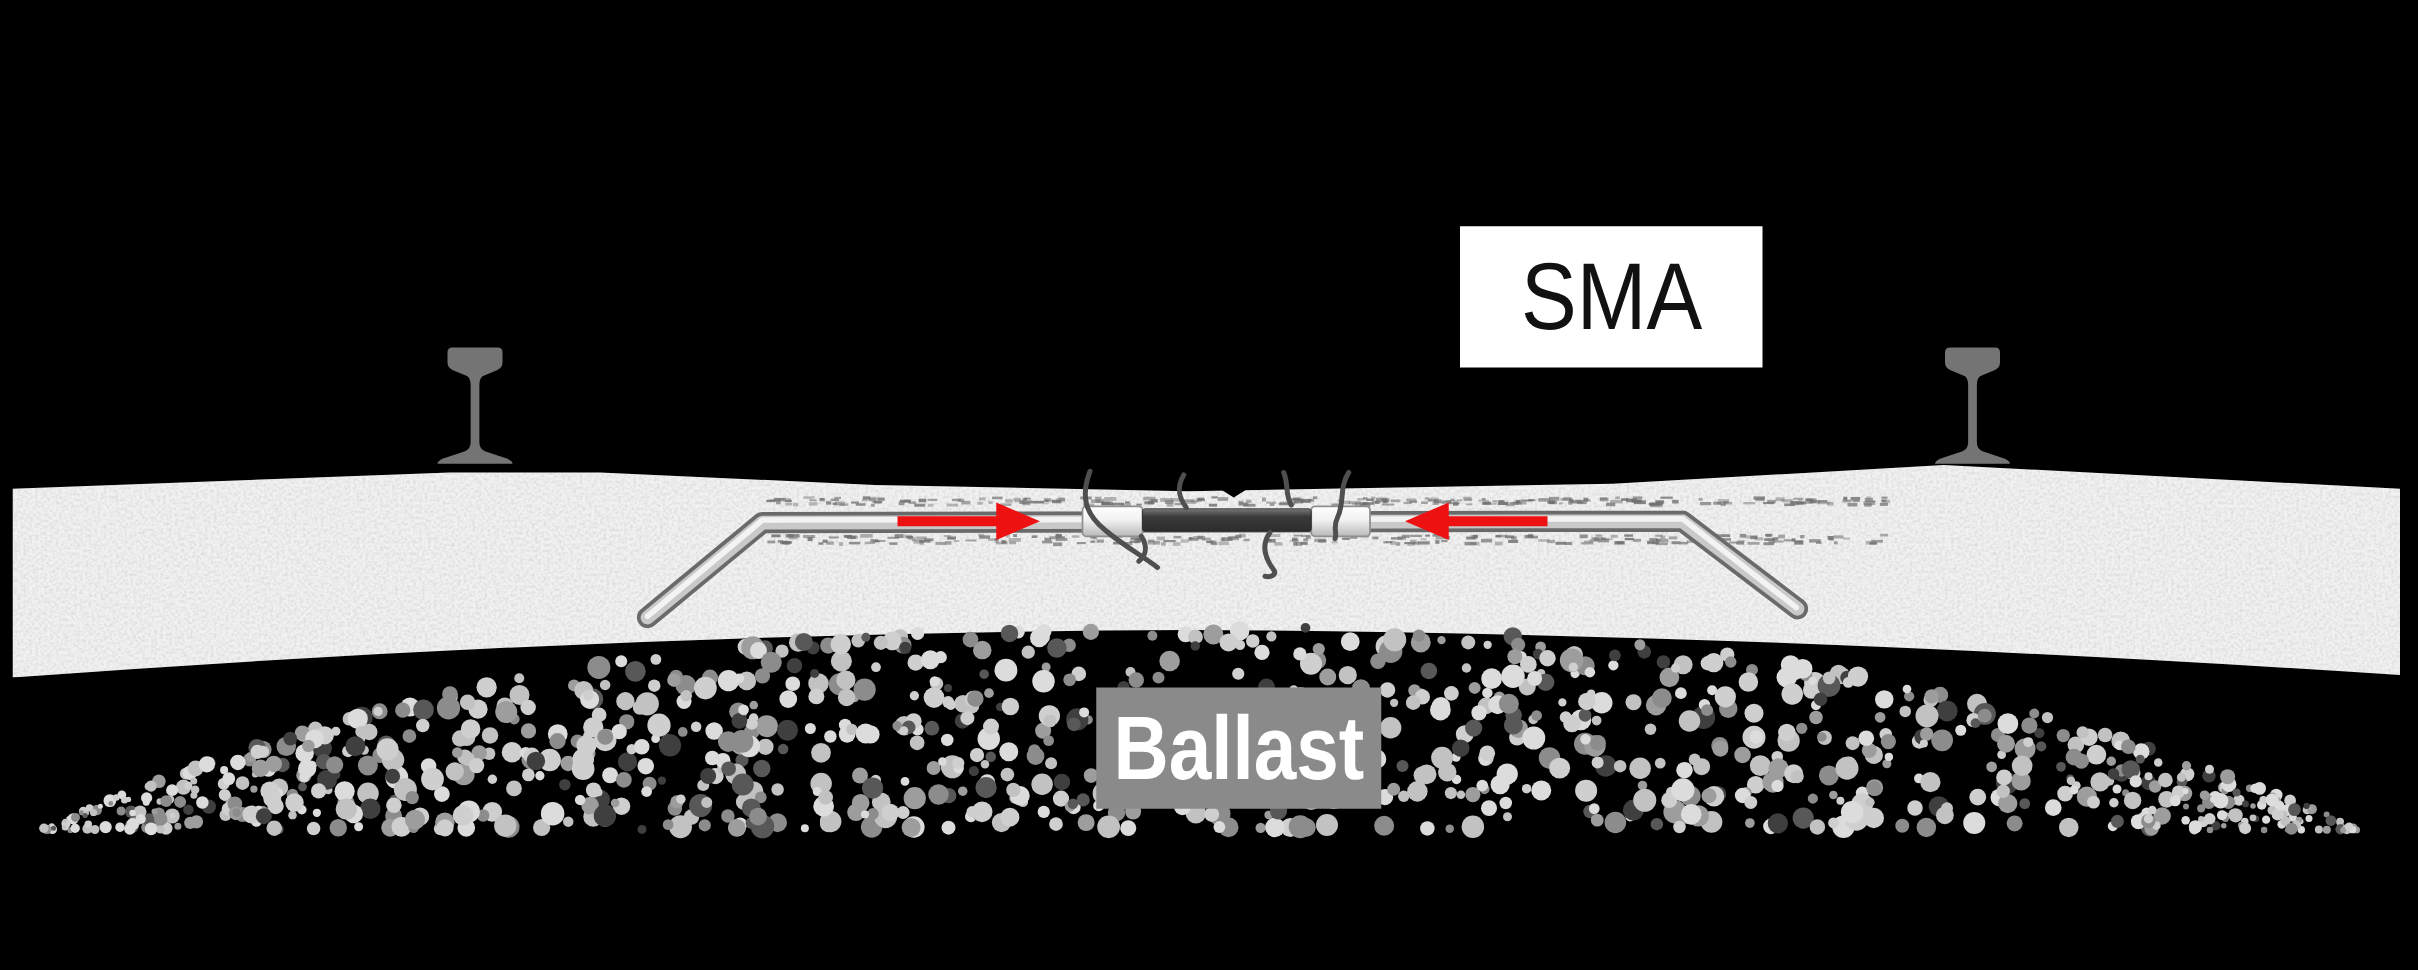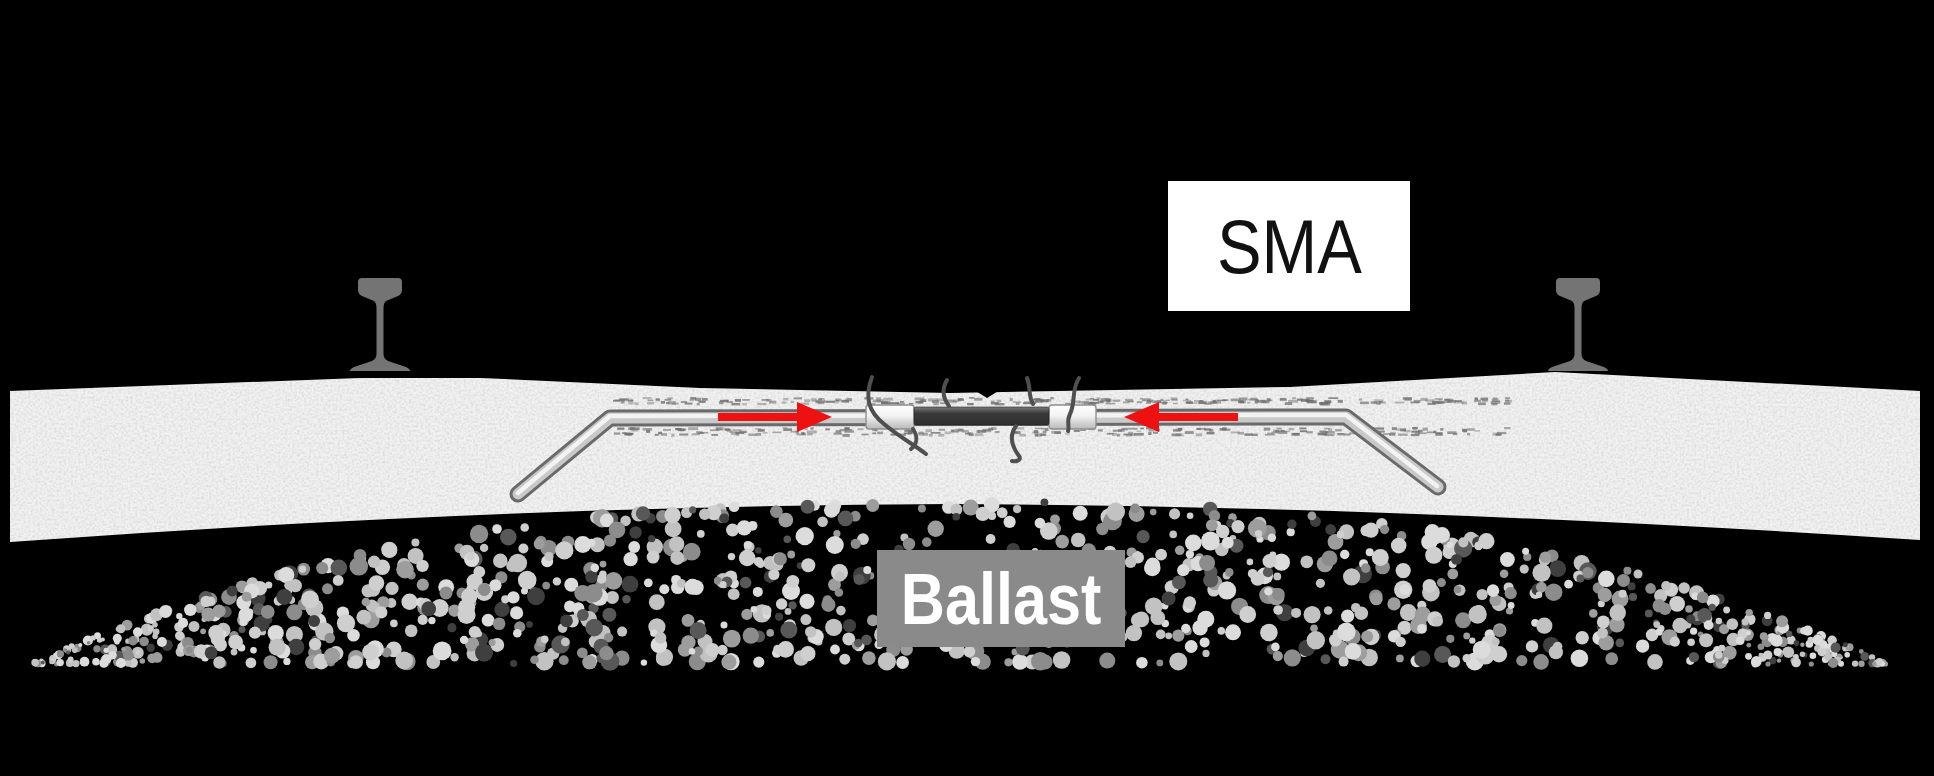--- a/index.html
+++ b/index.html
@@ -1,23 +1,23 @@
 <!DOCTYPE html>
 <html><head>
 <meta charset="utf-8">
 <style>
   html,body{margin:0;padding:0;background:#000;}
   #stage{position:relative;width:1934px;height:776px;background:#000;overflow:hidden;
          font-family:"Liberation Sans","DejaVu Sans",sans-serif;}
   #stage svg{position:absolute;left:0;top:0;}
   .label-box{position:absolute;display:flex;align-items:center;justify-content:center;}
-  #sma-box{left:1168px;top:181px;width:242px;height:130px;background:#ffffff;}
+  #sma-box{left:1168px;top:181px;width:242px;height:113px;background:#ffffff;}
   #sma-box .txt{font-size:76px;font-weight:400;color:#111;letter-spacing:0px;
                 transform:scaleX(.88);white-space:nowrap;}
-  #ballast-box{left:877px;top:550px;width:248px;height:97px;background:#8a8a8a;}
+  #ballast-box{left:877px;top:550px;width:228px;height:97px;background:#8a8a8a;}
   #ballast-box .txt{font-size:72px;font-weight:700;color:#fff;
                     transform:scaleX(.85);white-space:nowrap;}
 </style>
 </head>
 <body>
 
 <div id="stage">
 
   <svg width="1934" height="776" viewBox="0 0 1934 776">
     <defs>

